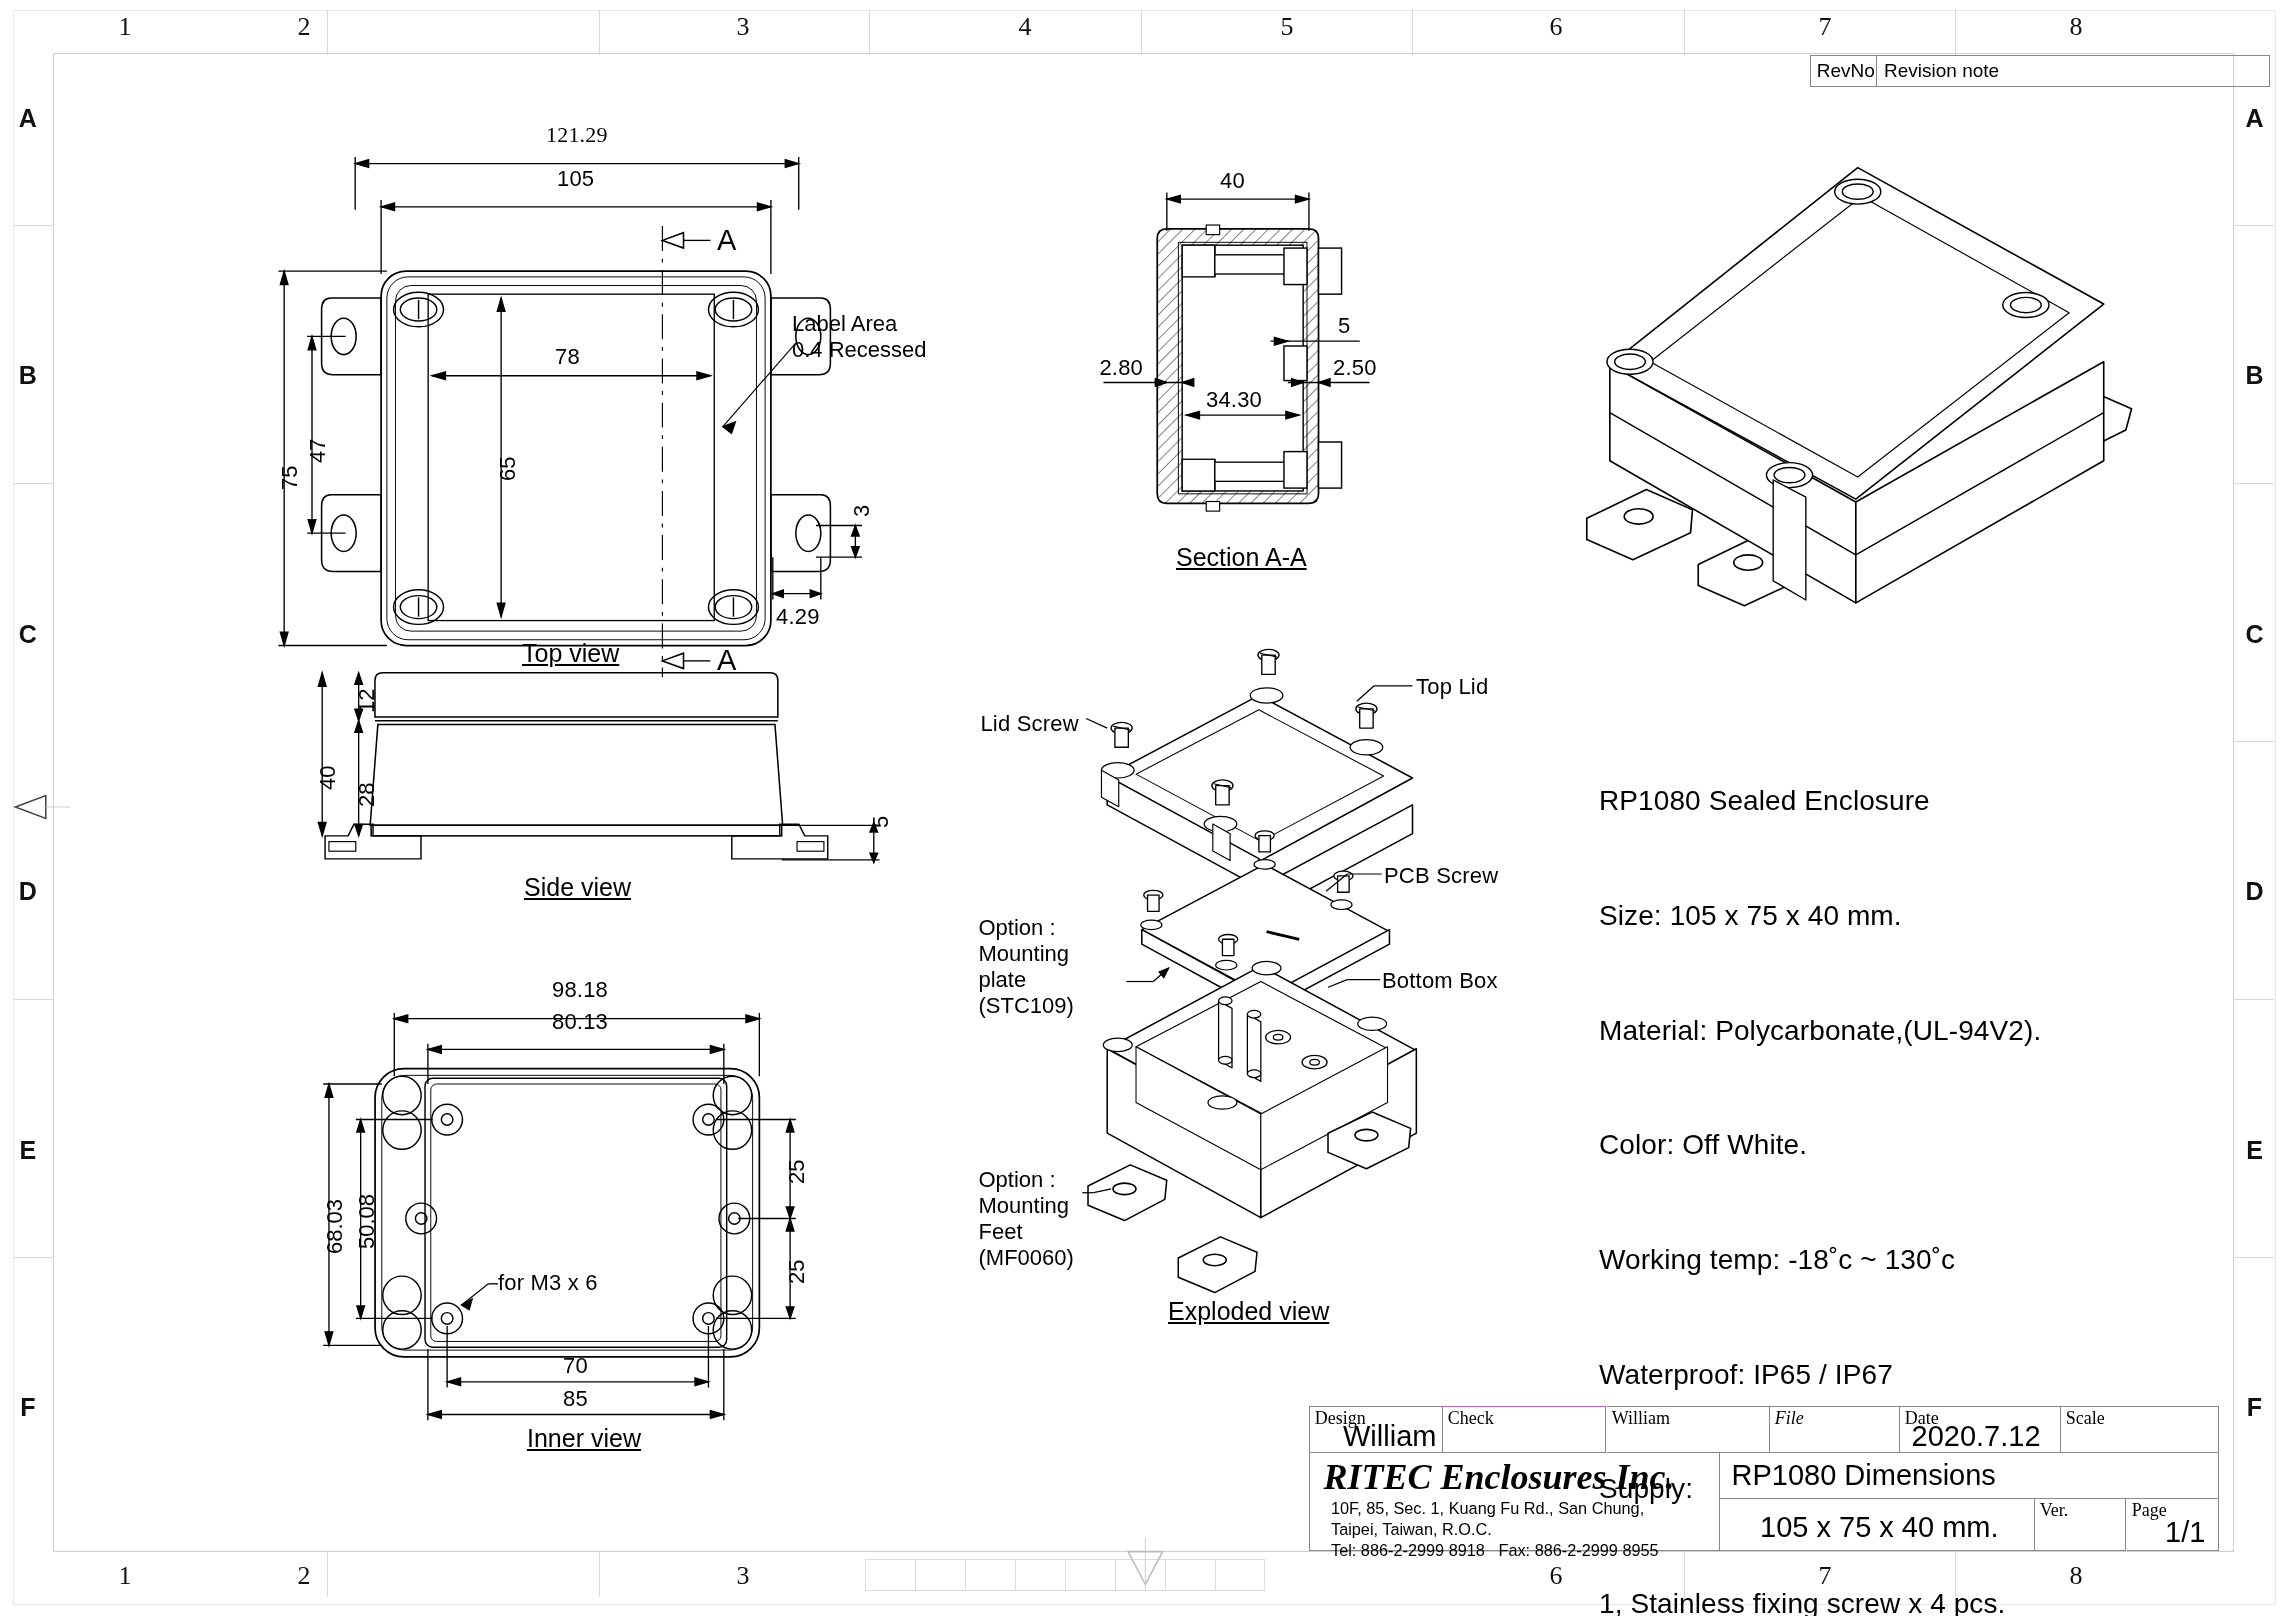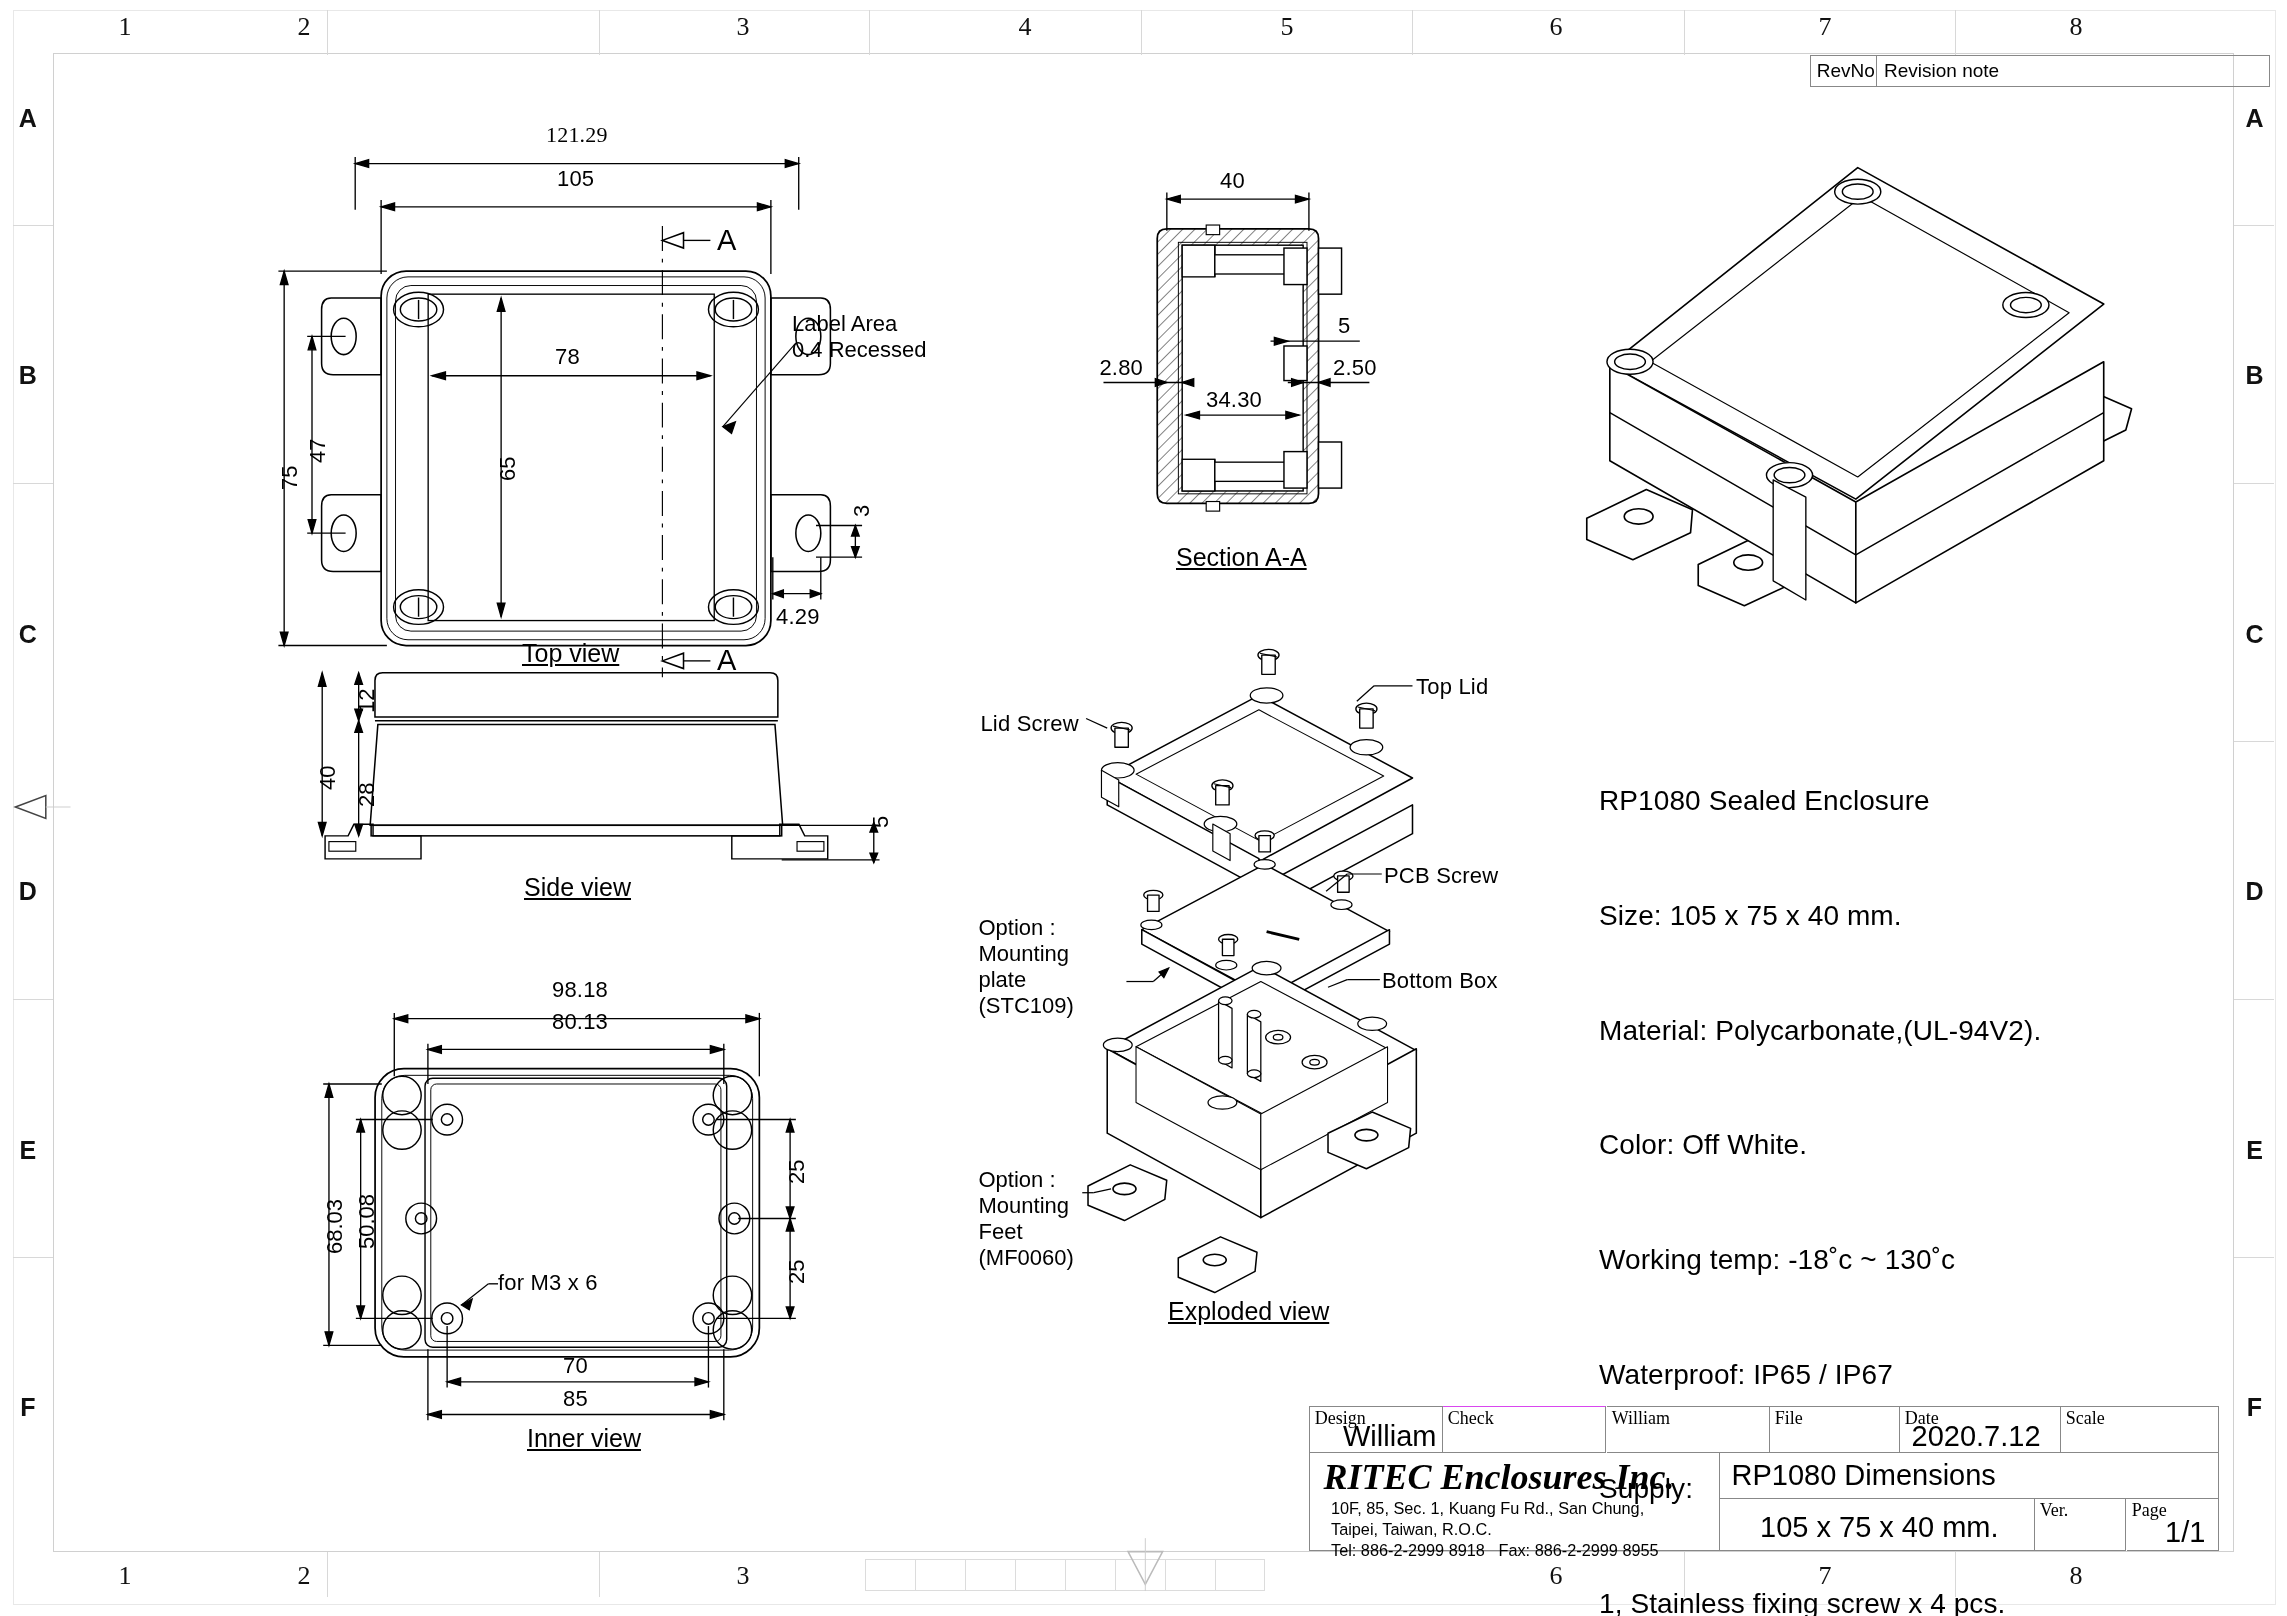--- a/index.html
+++ b/index.html
@@ -627,21 +627,21 @@
     <span class="tb-val" style="left:33px;top:13.4px;">William</span>
   </div>
   <div class="cell" style="left:134px;top:0;width:163px;height:47px;border-top:1px solid #d946ef;">
     <span class="tb-hdr">Check</span>
     <span class="tb-val" style="left:29px;top:13.4px;"></span>
   </div>
   <div class="cell" style="left:298px;top:0;width:163px;height:47px;border-top:1px solid #888;">
     <span class="tb-hdr">William</span>
     <span class="tb-val" style="left:29px;top:13.4px;"></span>
   </div>
-  <div class="cell" style="left:461px;top:0;width:130px;height:47px;border-top:1px solid #888;">
+  <div class="cell" style="left:461px;top:0;width:130px;height:47px;border-top:1px solid #888;font-style:italic;">
     <span class="tb-hdr">File</span>
     <span class="tb-val" style="left:23px;top:13.4px;"></span>
   </div>
   <div class="cell" style="left:591px;top:0;width:161px;height:47px;border-top:1px solid #888;">
     <span class="tb-hdr">Date</span>
     <span class="tb-val" style="left:11.5px;top:13.4px;">2020.7.12</span>
   </div>
   <div class="cell" style="left:752px;top:0;width:158px;height:47px;border-top:1px solid #888;">
     <span class="tb-hdr">Scale</span>
     <span class="tb-val" style="left:23px;top:13.4px;"></span>

